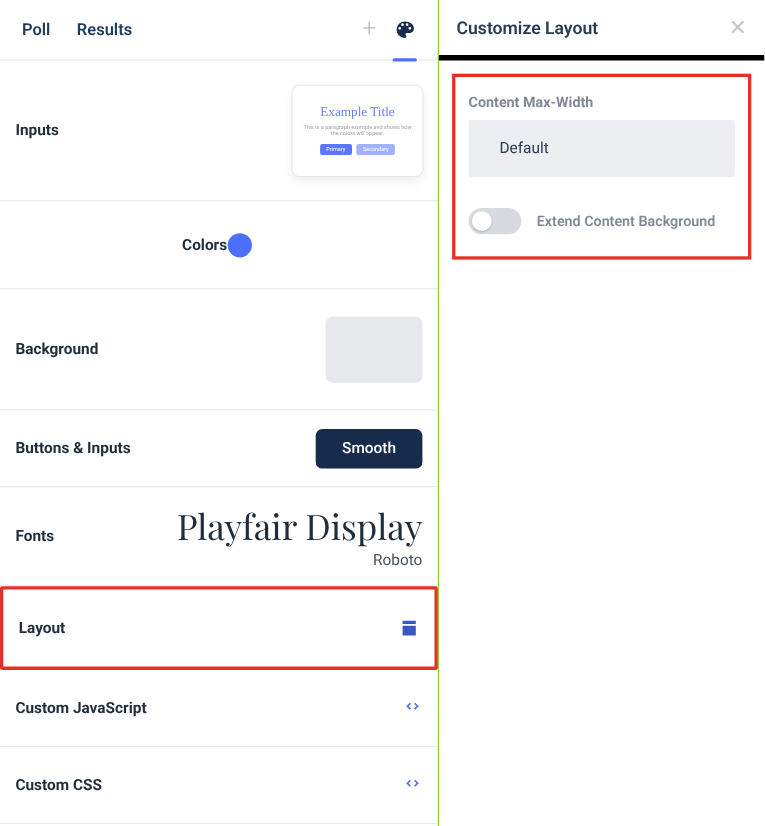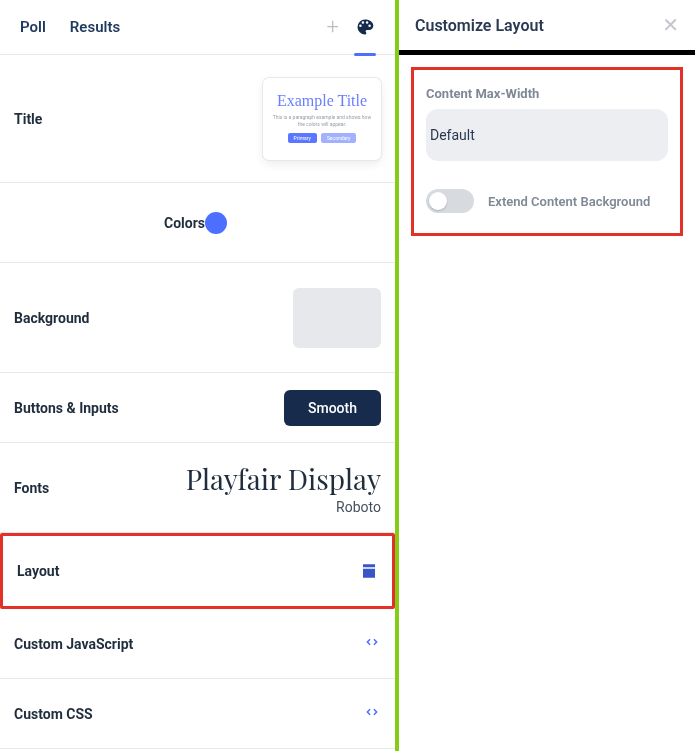--- a/index.html
+++ b/index.html
@@ -12,21 +12,21 @@
     height: 751px;
     overflow: hidden;
   }
   .app {
     display: flex;
     width: 100%;
     height: 100%;
   }
   .left {
     width: 399px;
-    border-right: 4px solid #84cc16;
+    border-right: 1px solid #84cc16;
     display: flex;
     flex-direction: column;
   }
   .right {
     flex: 1;
     display: flex;
     flex-direction: column;
   }
   
   .tabbar {
@@ -100,21 +100,21 @@
     display:flex;
     flex-direction:column;
     align-items:center;
     justify-content:center;
     padding: 8px 6px 10px;
     text-align:center;
   }
   .theme-title {
     font-family: Georgia, 'Times New Roman', serif;
     color: #6a7eff;
-    font-size: 16px;
+    font-size: 12px;
     margin-bottom: 4px;
   }
   .theme-para {
     font-size: 5px;
     color: #9aa0a6;
     line-height: 1.25;
     margin-bottom: 6px;
   }
   .theme-btns { display:flex; gap:4px; }
   .theme-btn {
@@ -146,21 +146,21 @@
     padding: 10px 24px;
     font-size: 14px;
     font-weight: 500;
     cursor: pointer;
   }
   
   .fonts-row { min-height: 90px; align-items: center; }
   .fonts-right { text-align: right; }
   .font-serif {
     font-family: "Playfair Display", Georgia, 'Times New Roman', serif;
-    font-size: 28px;
+    font-size: 32px;
     color: #1f2d3d;
   }
   .font-sans {
     font-size: 14px;
     color: #44515e;
     margin-top: 2px;
   }
   
   .hl-row {
     border: 3px solid #e33127;
@@ -200,22 +200,22 @@
     padding: 16px 12px 20px 12px;
   }
   .field-label {
     font-size: 13px;
     font-weight: 700;
     color: #7f8996;
     margin-bottom: 8px;
   }
   .select {
     background: #eceef1;
-    border-radius: 12px;
-    padding: 18px 4px;
+    border-radius: 2px;
+    padding: 18px 28px;
     font-size: 14px;
     color: #2a3a52;
     cursor: pointer;
     margin-bottom: 28px;
   }
   .toggle-row {
     display:flex;
     align-items:center;
     gap: 14px;
   }
@@ -259,21 +259,21 @@
               <path d="M12 3a9 9 0 0 0 0 18c.9 0 1.6-.7 1.6-1.6 0-.4-.2-.8-.4-1.1-.3-.3-.4-.7-.4-1.1 0-.9.7-1.6 1.6-1.6H17a5 5 0 0 0 5-5c0-4.4-4.5-7.6-10-7.6zM6.5 12A1.5 1.5 0 1 1 8 10.5 1.5 1.5 0 0 1 6.5 12zm3-4A1.5 1.5 0 1 1 11 6.5 1.5 1.5 0 0 1 9.5 8zm5 0A1.5 1.5 0 1 1 16 6.5 1.5 1.5 0 0 1 14.5 8zm3 4A1.5 1.5 0 1 1 19 10.5 1.5 1.5 0 0 1 17.5 12z"></path>
             </svg>
         </span>
         <span class="palette-underline"></span>
       </div>
     </div>
 
     <div class="rows">
 
       <div class="row" style="min-height:128px;">
-        <div class="row-label">Title</div>
+        <div class="row-label">Inputs</div>
         <div class="theme-card">
           <div class="theme-title">Example Title</div>
           <div class="theme-para">This is a paragraph example and shows how the colors will appear.</div>
           <div class="theme-btns">
             <div class="theme-btn primary">Primary</div>
             <div class="theme-btn secondary">Secondary</div>
           </div>
         </div>
       </div>
 

